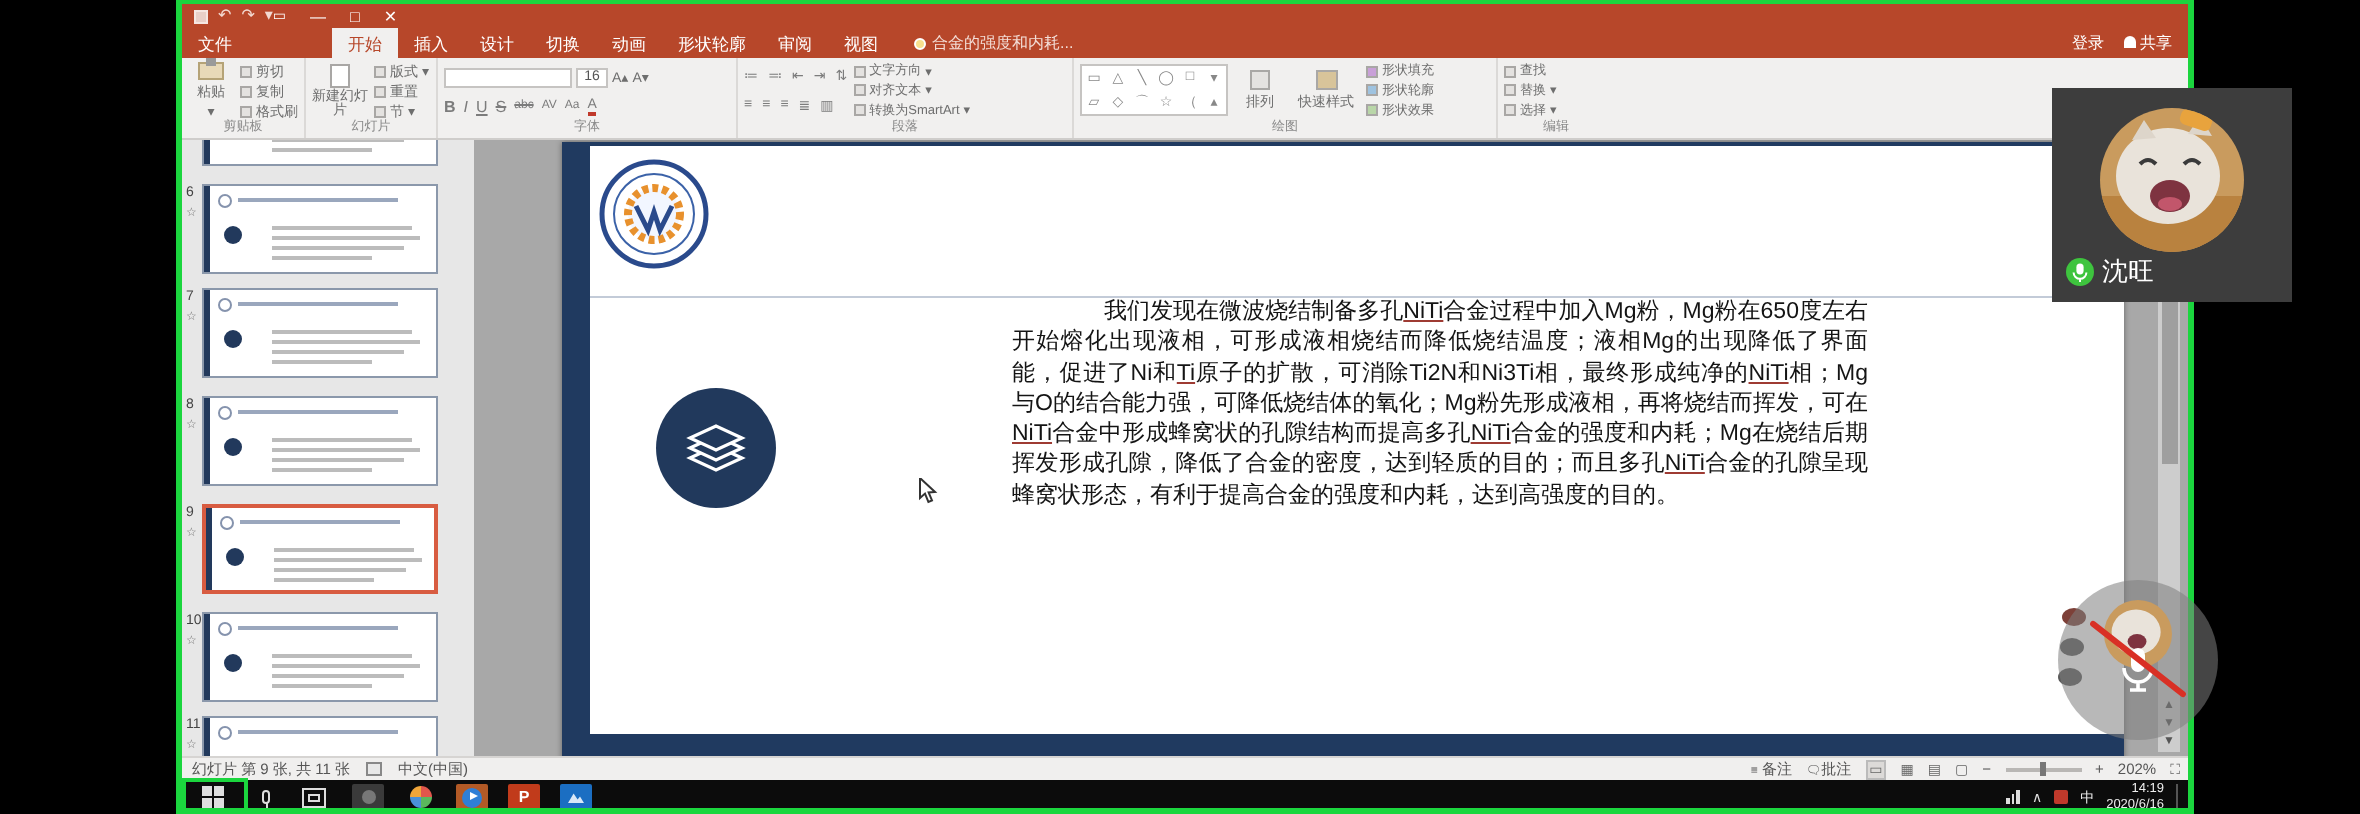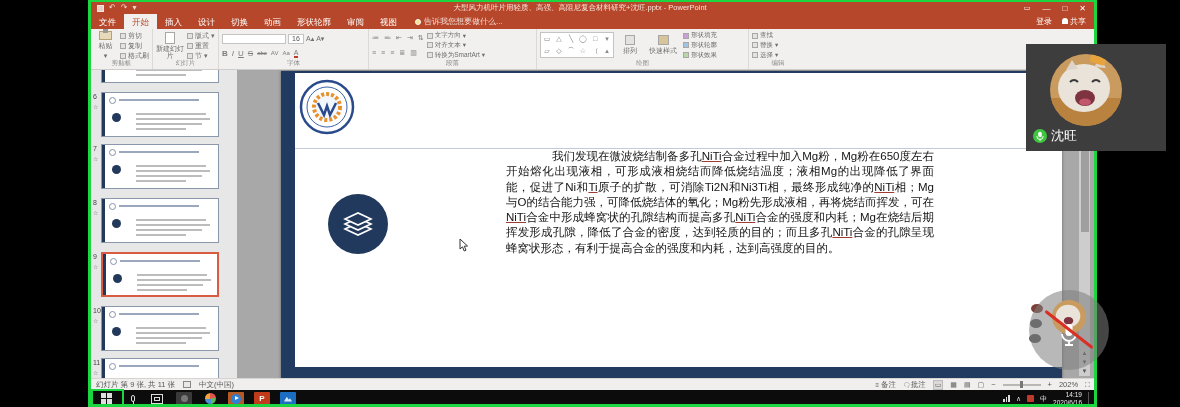--- a/index.html
+++ b/index.html
@@ -13,21 +13,21 @@
   .qat { display:flex; gap:5px; margin-left:6px; align-items:center; }
   .qico { font-size:8px; line-height:8px; color:#f3d9d1; }
   .qsave { width:7px; height:7px; background:#e9cfc7; border:1px solid #f6e6e1; }
   #wtitle { flex:1; text-align:center; color:#f6e3dd; white-space:nowrap; overflow:hidden; }
   .wctl { display:flex; gap:12px; margin-right:8px; align-items:center; }
   .wctl span { font-size:8px; color:#fff; }
 
   
   #tabrow { position:absolute; left:3px; top:14px; right:3px; height:15px; background:#b7472a; display:flex; align-items:stretch; color:#fff; font-size:8.5px; }
   .tab { padding:2px 8px 0 8px; display:flex; align-items:center; height:100%; }
-  .tab.active { background:#f1f0ef; color:#b7472a; }
+  .tab.active { background:#f1f0ef; color:#b7472a;margin-left:42px; }
   #tellme { display:flex; align-items:center; gap:3px; color:#f3ddd6; padding-left:10px; font-size:8px; }
   .bulb { width:6px; height:6px; border-radius:50%; background:#f8e08e; border:1px solid #fff; }
   #tabright { margin-left:auto; display:flex; align-items:center; gap:10px; padding-right:8px; font-size:8px; }
   .person { display:inline-block; width:6px; height:6px; border-radius:50% 50% 0 0; background:#fff; margin-right:2px; }
 
   
   #ribbon { position:absolute; left:3px; top:29px; right:3px; height:41px; background:#f1f0ef; border-bottom:1px solid #cfcdcb; display:flex; font-size:7px; color:#6e6e6e; }
   .rgroup { position:relative; border-right:1px solid #dbd9d7; padding:2px 3px 9px 3px; display:flex; gap:3px; }
   .glabel { position:absolute; bottom:1px; left:0; right:0; text-align:center; font-size:6.5px; color:#8a8a8a; }
   .bigbtn { display:flex; flex-direction:column; align-items:center; justify-content:center; width:26px; text-align:center; gap:1px; }
@@ -108,21 +108,21 @@
   .blu { background:#1b6ec2; } .blu i { width:8px; height:6px; background:#d9e8f7; clip-path:polygon(0 100%,35% 20%,60% 70%,75% 45%,100% 100%); }
   #tray { margin-left:auto; display:flex; align-items:center; gap:6px; color:#ddd; padding-right:3px; }
   .net { display:flex; align-items:flex-end; gap:1px; } .net i { width:1.5px; background:#ddd; } 
   .chev { font-size:7px; color:#ddd; }
   .redic { width:7px; height:7px; background:#c0392b; border-radius:1px; }
   .ime { font-size:7px; color:#eee; }
   #clock { text-align:right; font-size:6.5px; line-height:7.5px; color:#eee; }
   .showdesk { width:3px; height:13px; border-left:1px solid #555; }
 
   
-  #webcam { position:absolute; left:1026px; top:44px; width:140px; height:107px; background:#3d3d3d; z-index:9; }
+  #webcam { position:absolute; left:1026px; top:44px; width:120px; height:107px; background:#3d3d3d; z-index:9; }
   #avatar { position:absolute; left:24px; top:10px; }
   #camname { position:absolute; left:7px; bottom:6px; display:flex; align-items:center; gap:4px; color:#fff; font-size:13px; }
   #muted { position:absolute; left:1029px; top:290px; width:80px; height:80px; border-radius:50%; background:rgba(125,125,125,.55); z-index:9; }
   #muted svg.cat { position:absolute; left:23px; top:10px; }
   .slash { position:absolute; left:10px; top:38px; width:60px; height:3px; background:#d93025; transform:rotate(38deg); border-radius:2px; }
   .dot { position:absolute; width:12px; height:9px; border-radius:50%; z-index:9; }
 </style>
 </head>
 <body>
 
@@ -135,21 +135,20 @@
 
   <div id="share">
 
     <div id="titlebar">
       <div class="qat">
         <span class="qsave"></span>
         <span class="qico">↶</span>
         <span class="qico">↷</span>
         <span class="qico">▾</span>
       </div>
-      <span id="wtitle">大型风力机叶片用轻质、高强、高阻尼复合材料研究+沈旺.pptx - PowerPoint</span>
       <div class="wctl">
         <span style="font-size:7px">▭</span>
         <span>—</span>
         <span>□</span>
         <span>✕</span>
       </div>
     </div>
 
     <div id="tabrow">
       <span id="tabs" style="display:flex">
@@ -158,21 +157,21 @@
           <span class="tab">插入</span>
           <span class="tab">设计</span>
           <span class="tab">切换</span>
           <span class="tab">动画</span>
           <span class="tab">形状轮廓</span>
           <span class="tab">审阅</span>
           <span class="tab">视图</span>
         </span>
       <span id="tellme">
         <span class="bulb"></span>
-        <span>告诉我您想要做什么...</span>
+        <span>合金的强度和内耗...</span>
       </span>
       <span id="tabright">
         <span>登录</span>
         <span><span class="person"></span><span>共享</span></span>
       </span>
     </div>
 
     <div id="ribbon">
       <div class="rgroup" style="width:62px">
         <div class="bigbtn">

